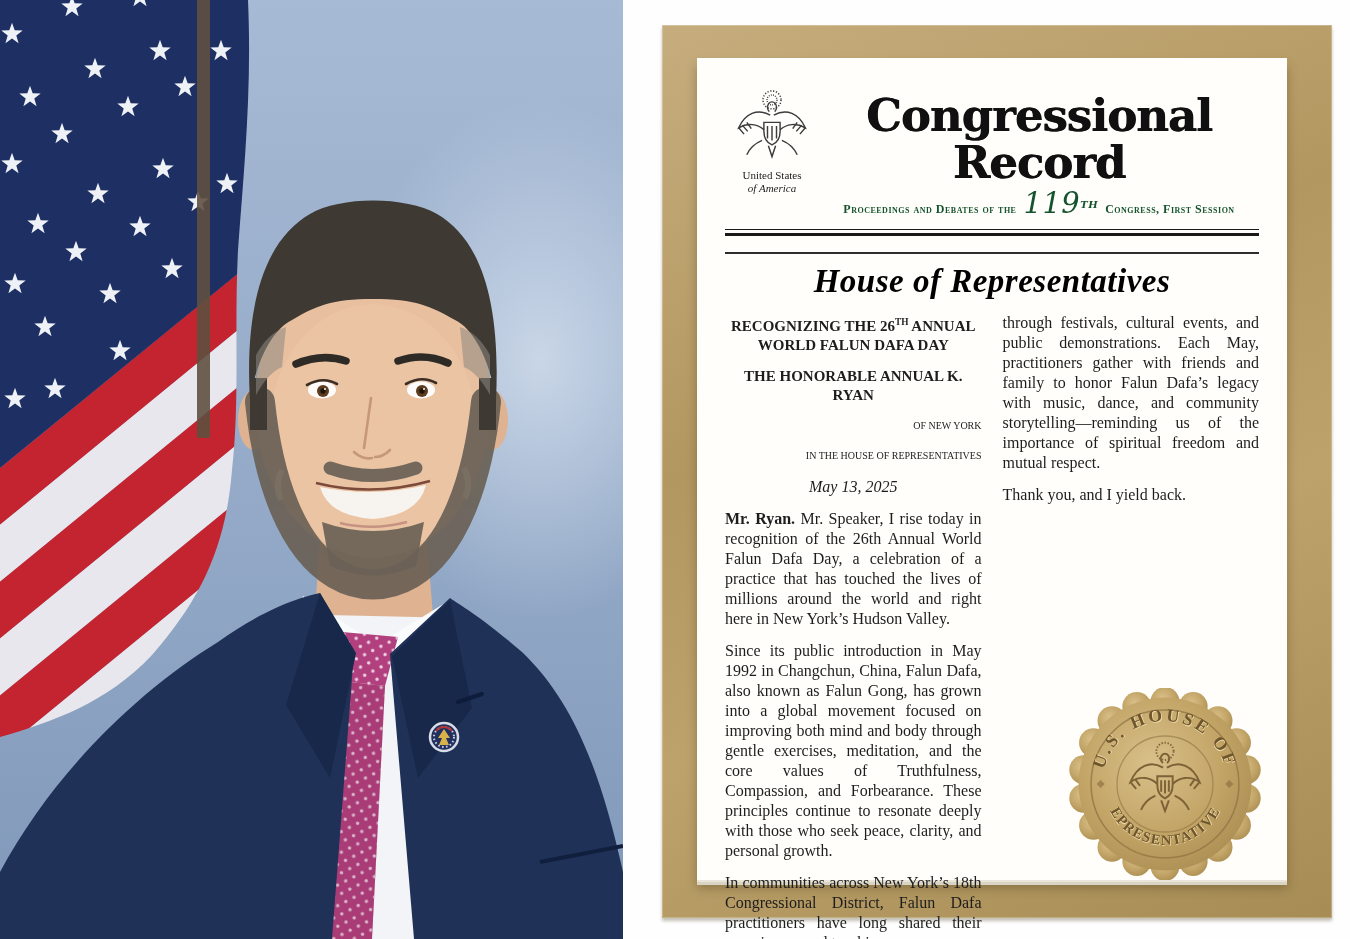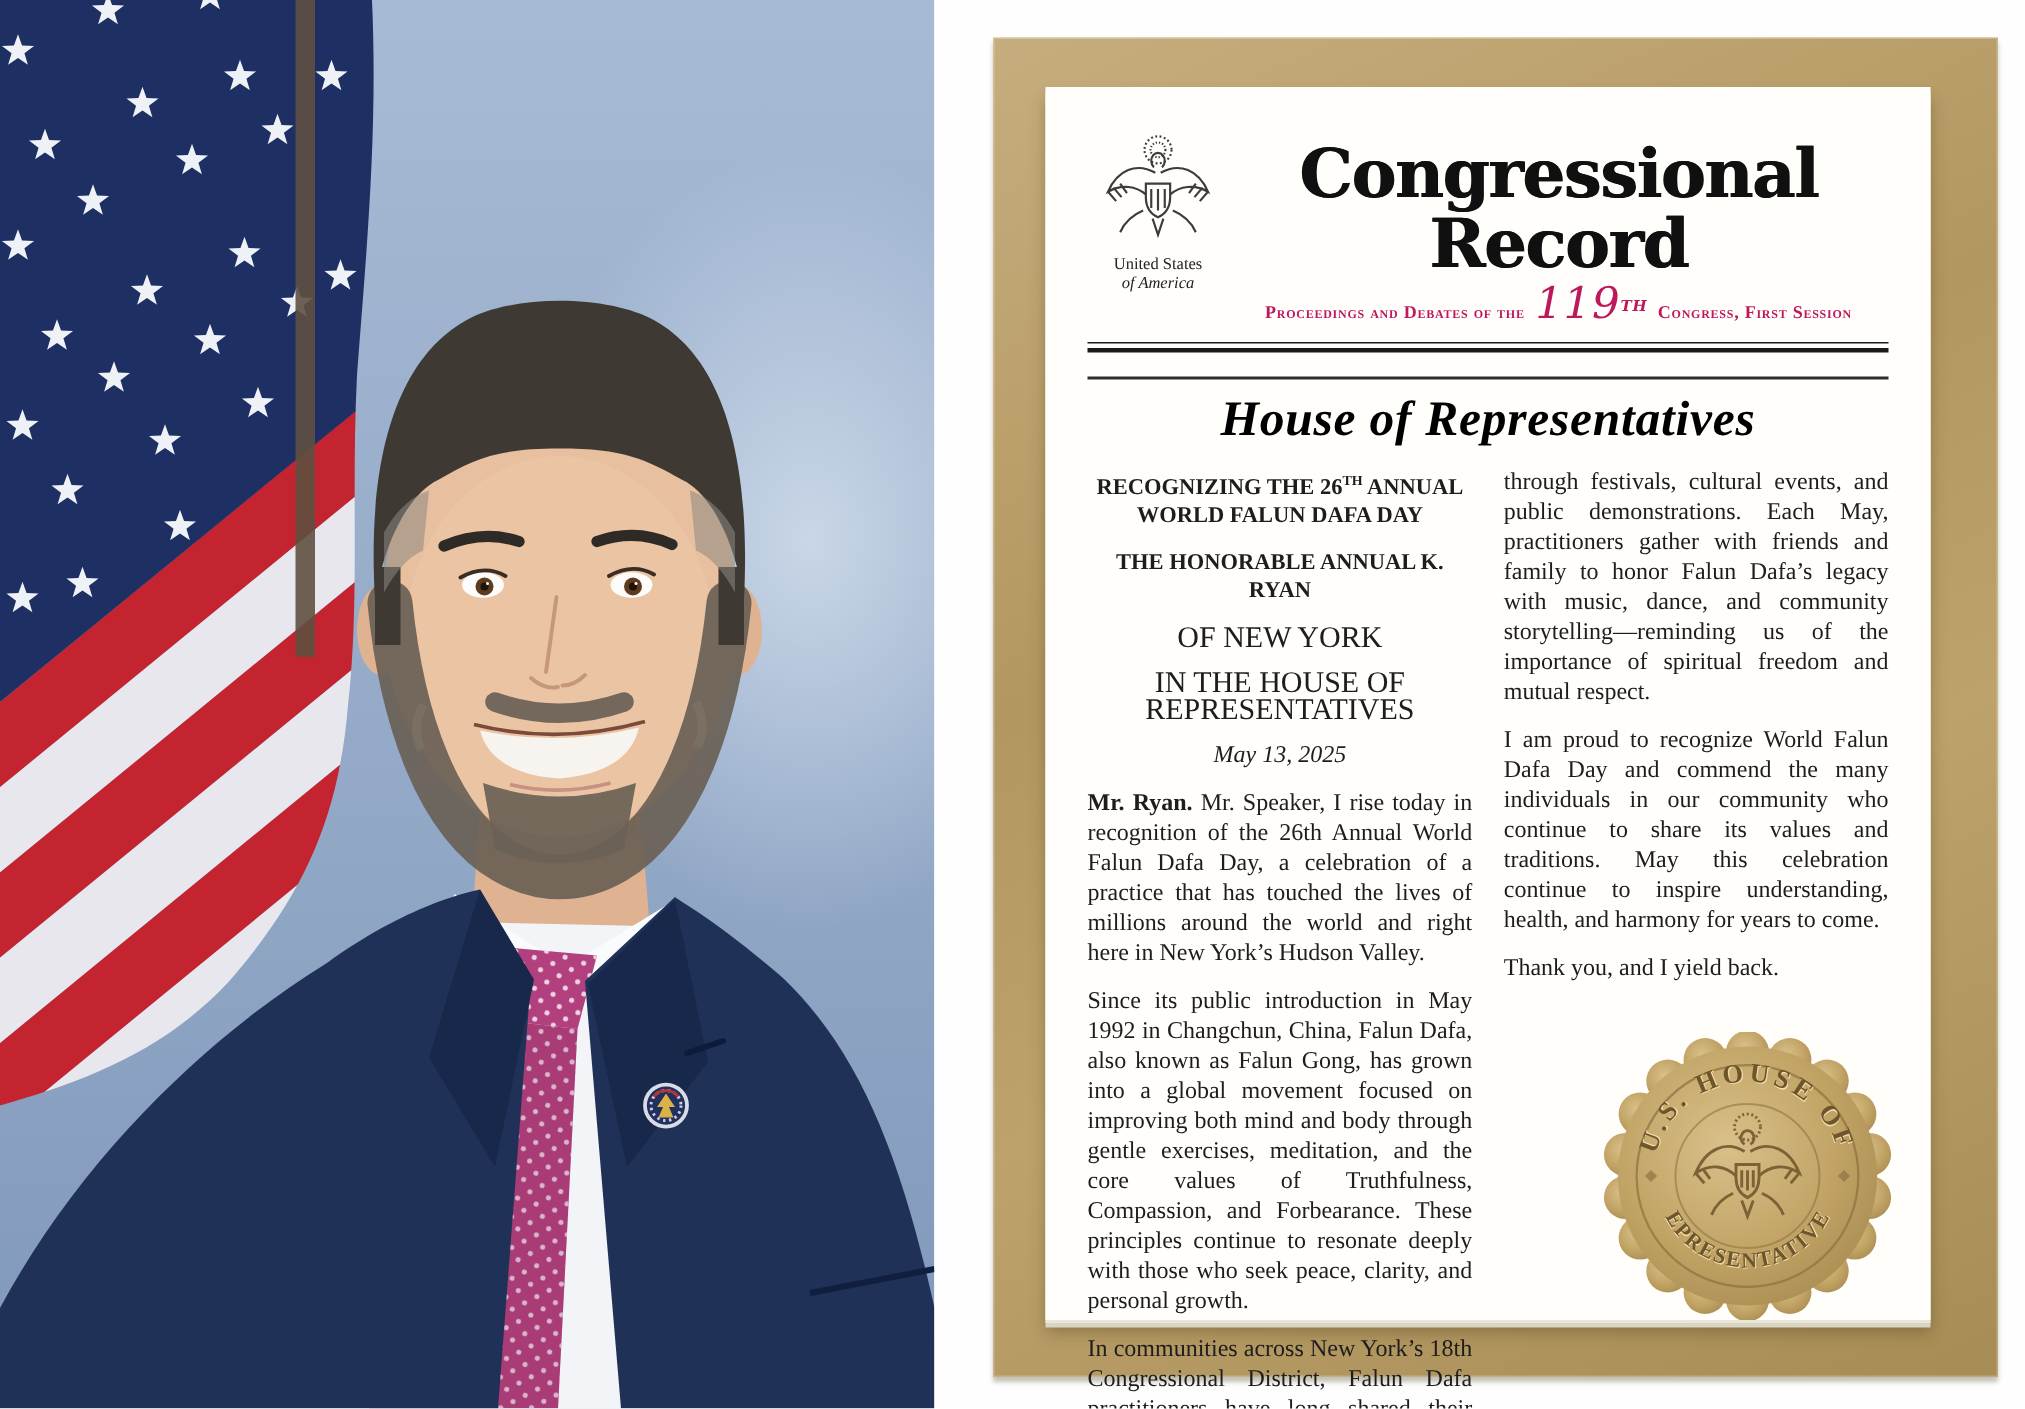--- a/index.html
+++ b/index.html
@@ -20,34 +20,34 @@
     padding:20px 28px 0;box-sizing:border-box;}
 
   .masthead{display:flex;align-items:flex-start;}
   .masthead-left{width:94px;text-align:center;flex:none;padding-top:10px;}
   .masthead-left svg{width:72px;height:76px;}
   .seal-caption{font-size:11px;line-height:1.2;color:#222;margin-top:1px;font-style:normal;}
   .seal-caption .l2{font-style:italic;}
   .masthead-main{flex:1;text-align:center;}
   .cr-title{font-family:"DejaVu Serif",serif;font-weight:bold;font-size:45px;line-height:1.05;
     color:#101010;letter-spacing:-1px;margin-top:14px;text-shadow:.6px 0 0 #101010;}
-  .cr-sub{margin-top:8px;font-size:12px;letter-spacing:.5px;color:#be185d;
+  .cr-sub{margin-top:8px;font-size:12px;letter-spacing:.5px;color:#14532d;
     display:flex;align-items:baseline;justify-content:center;gap:7px;font-variant:small-caps;font-weight:bold;}
   .congress-num{font-family:"DejaVu Serif",serif;font-style:italic;font-size:29px;font-weight:normal;line-height:0;}
   .congress-ord{font-family:"DejaVu Serif",serif;font-style:italic;font-size:14px;vertical-align:super;}
   .rule-double{margin-top:12px;height:3px;border-top:1.5px solid #1a1a1a;border-bottom:3.5px solid #1a1a1a;}
   .rule-single{margin-top:16px;border-top:2px solid #2e2e2e;}
   .chamber{text-align:center;font-style:italic;font-weight:bold;font-size:33px;color:#000000;margin-top:9px;letter-spacing:.5px;}
 
   .columns{display:flex;gap:21px;margin-top:13px;}
   .col{flex:1;font-size:16px;line-height:20px;text-align:justify;color:#1d1d1d;}
   .col p{margin:0 0 12px;}
   .c-head{text-align:center;font-weight:bold;font-size:15px;line-height:19px;margin-bottom:11px;}
   .c-name{text-align:center;font-weight:bold;font-size:15px;line-height:19px;margin-bottom:0;}
-  .c-plain{text-align:center;font-size:20px;line-height:18px;margin-bottom:0;}
+  .c-plain{text-align:right;font-size:10px;line-height:18px;margin-bottom:0;}
   .c-date{text-align:center;font-style:italic;font-size:16px;margin:9px 0 12px;}
   .lead{font-weight:bold;}
   sup{font-size:.62em;}
 
   .seal-wrap{position:absolute;right:26px;bottom:0;width:192px;height:192px;}
   .seal-wrap svg{width:192px;height:192px;display:block;}
 </style>
 </head>
 <body>
 
@@ -244,21 +244,20 @@
             <p class="c-name">THE HONORABLE ANNUAL K. RYAN</p>
             <p class="c-plain">OF NEW YORK</p>
             <p class="c-plain">IN THE HOUSE OF REPRESENTATIVES</p>
             <p class="c-date">May 13, 2025</p>
             <p><span class="lead">Mr. Ryan.</span><span> Mr. Speaker, I rise today in recognition of the 26th Annual World Falun Dafa Day, a celebration of a practice that has touched the lives of millions around the world and right here in New York’s Hudson Valley.</span></p>
             <p>Since its public introduction in May 1992 in Changchun, China, Falun Dafa, also known as Falun Gong, has grown into a global movement focused on improving both mind and body through gentle exercises, meditation, and the core values of Truthfulness, Compassion, and Forbearance. These principles continue to resonate deeply with those who seek peace, clarity, and personal growth.</p>
             <p>In communities across New York’s 18th Congressional District, Falun Dafa practitioners have long shared their experiences and teachings</p>
           </div>
           <div class="col">
             <p>through festivals, cultural events, and public demonstrations. Each May, practitioners gather with friends and family to honor Falun Dafa’s legacy with music, dance, and community storytelling—reminding us of the importance of spiritual freedom and mutual respect.</p>
-            <p>I am proud to recognize World Falun Dafa Day and commend the many individuals in our community who continue to share its values and traditions. May this celebration continue to inspire understanding, health, and harmony for years to come.</p>
             <p>Thank you, and I yield back.</p>
           </div>
         </div>
 
         <div class="seal-wrap">
           <svg viewBox="-100 -100 200 200" aria-hidden="true">
             <defs>
               <radialGradient id="sealGrad" cx=".42" cy=".38" r=".75">
                 <stop offset="0" stop-color="#d9c08a"></stop>
                   <stop offset=".55" stop-color="#c2a466"></stop>

